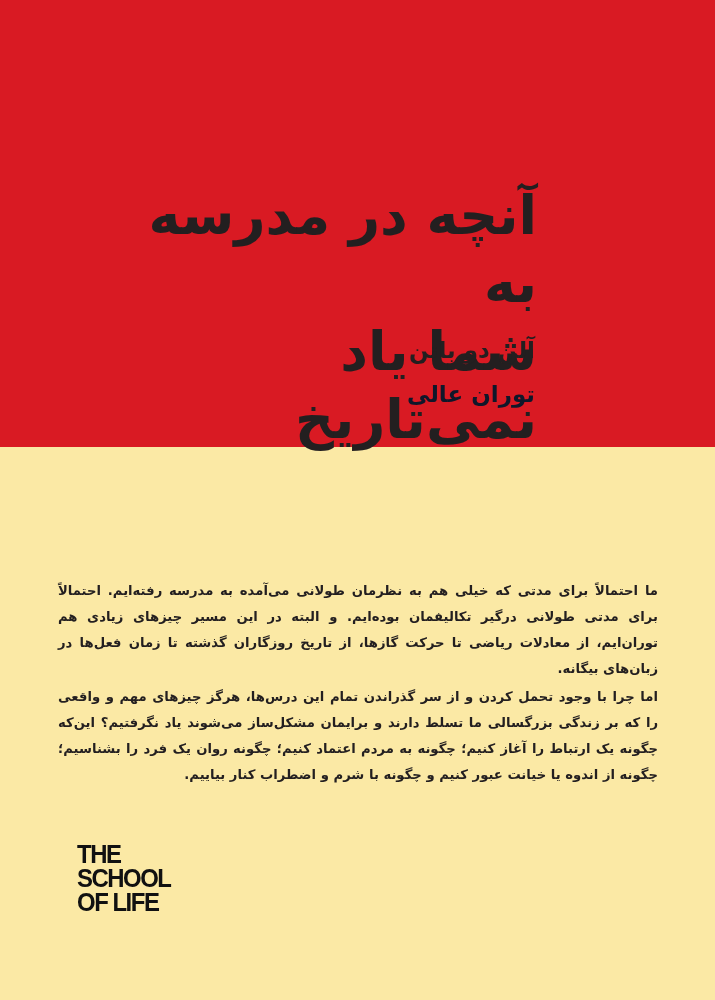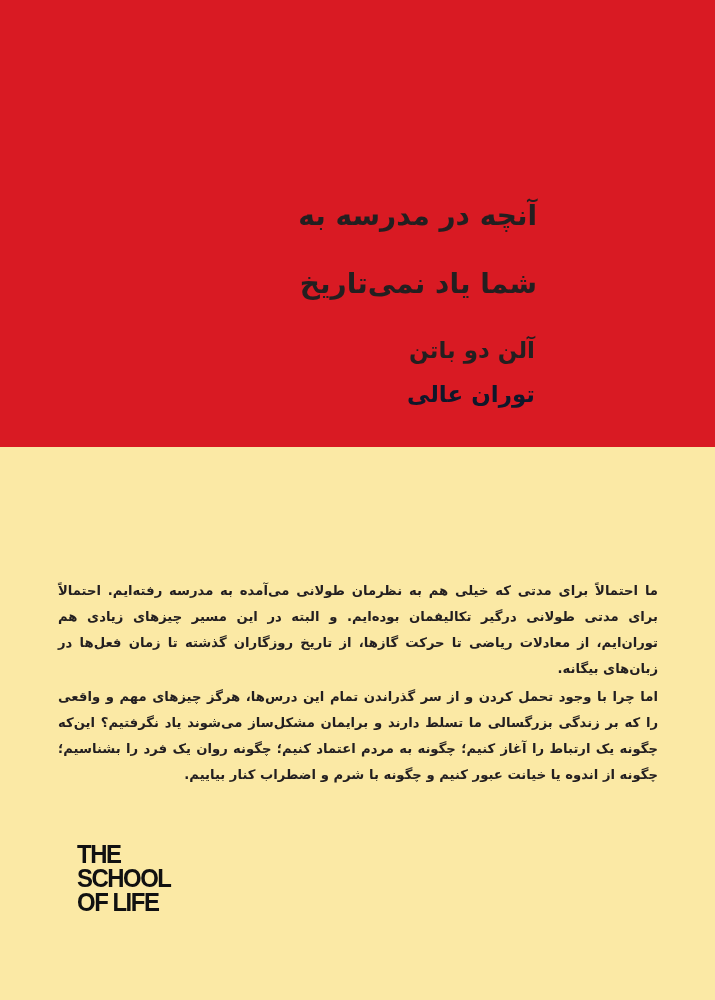--- a/index.html
+++ b/index.html
@@ -1,19 +1,19 @@
 <!DOCTYPE html>
 <html><head>
 <meta charset="utf-8">
 <style>
   html, body { margin:0; padding:0; }
   body { width:715px; height:1000px; overflow:hidden; position:relative; background:#fbe9a5; }
   .top { position:absolute; left:0; top:0; width:715px; height:447px; background:#d91a23; }
   .title { position:absolute; right:178px; top:182px; width:420px; text-align:right; direction:rtl;
-    font-family:"DejaVu Sans", sans-serif; font-weight:bold; font-size:28px; line-height:68px; color:#231f20; }
+    font-family:"DejaVu Sans", sans-serif; font-weight:bold; font-size:54px; line-height:68px; color:#231f20; }
   .author { position:absolute; right:180px; top:330px; direction:rtl; text-align:right;
     font-family:"DejaVu Sans", sans-serif; font-weight:bold; font-size:23px; line-height:40px; color:#231f20; }
   .translator { position:absolute; right:180px; top:374px; direction:rtl; text-align:right;
     font-family:"DejaVu Sans", sans-serif; font-weight:bold; font-size:23px; line-height:40px; color:#0f172a; }
   .blurb { position:absolute; right:57px; top:578px; width:600px; direction:rtl; text-align:justify;
     text-align-last:right; font-family:"DejaVu Sans", sans-serif; font-weight:bold; font-size:13.2px;
     line-height:26px; color:#231f20; }
   .blurb p { margin:0 0 2px 0; }
   .logo { position:absolute; left:77px; top:842px; font-family:"Liberation Sans", sans-serif; font-weight:bold;
     font-size:26px; line-height:24px; letter-spacing:-1.6px; color:#111; transform:scaleX(0.92); transform-origin:left top; }

